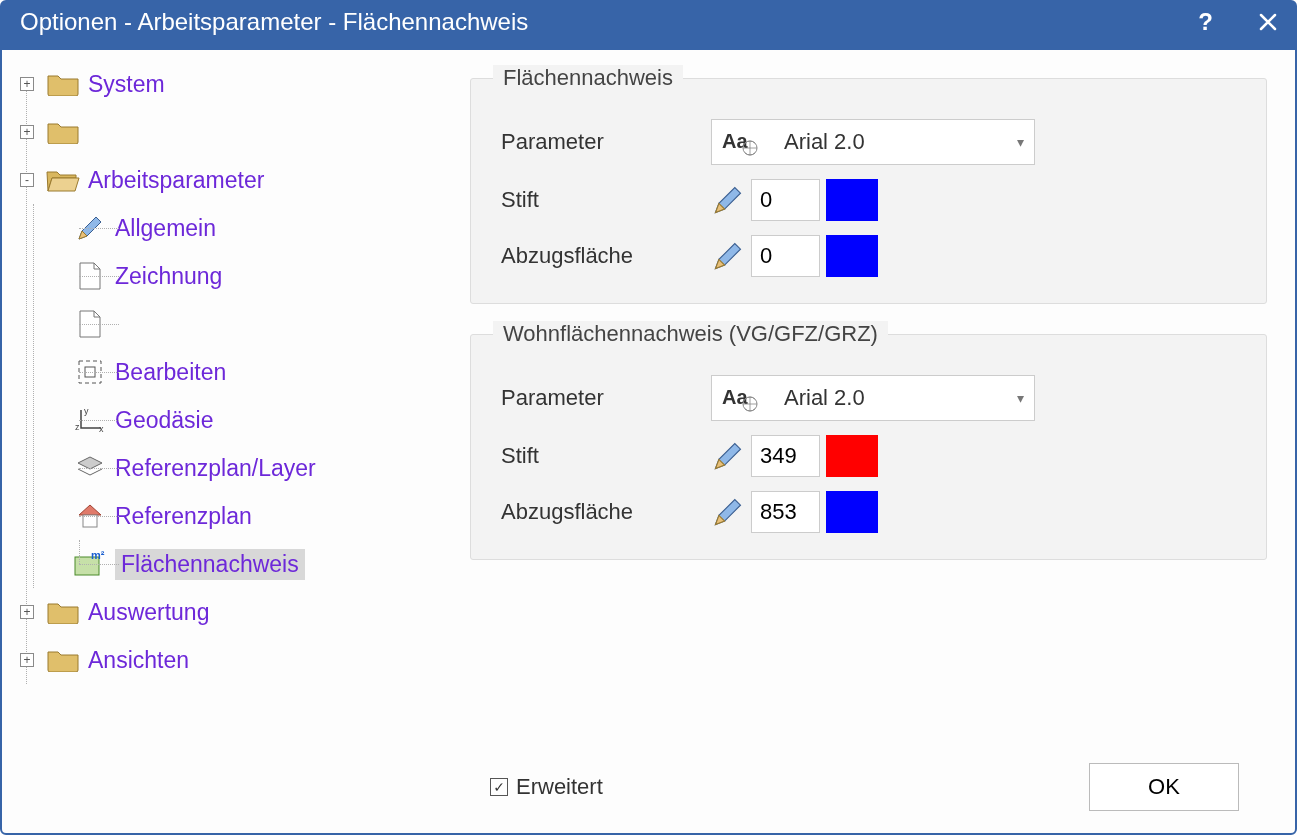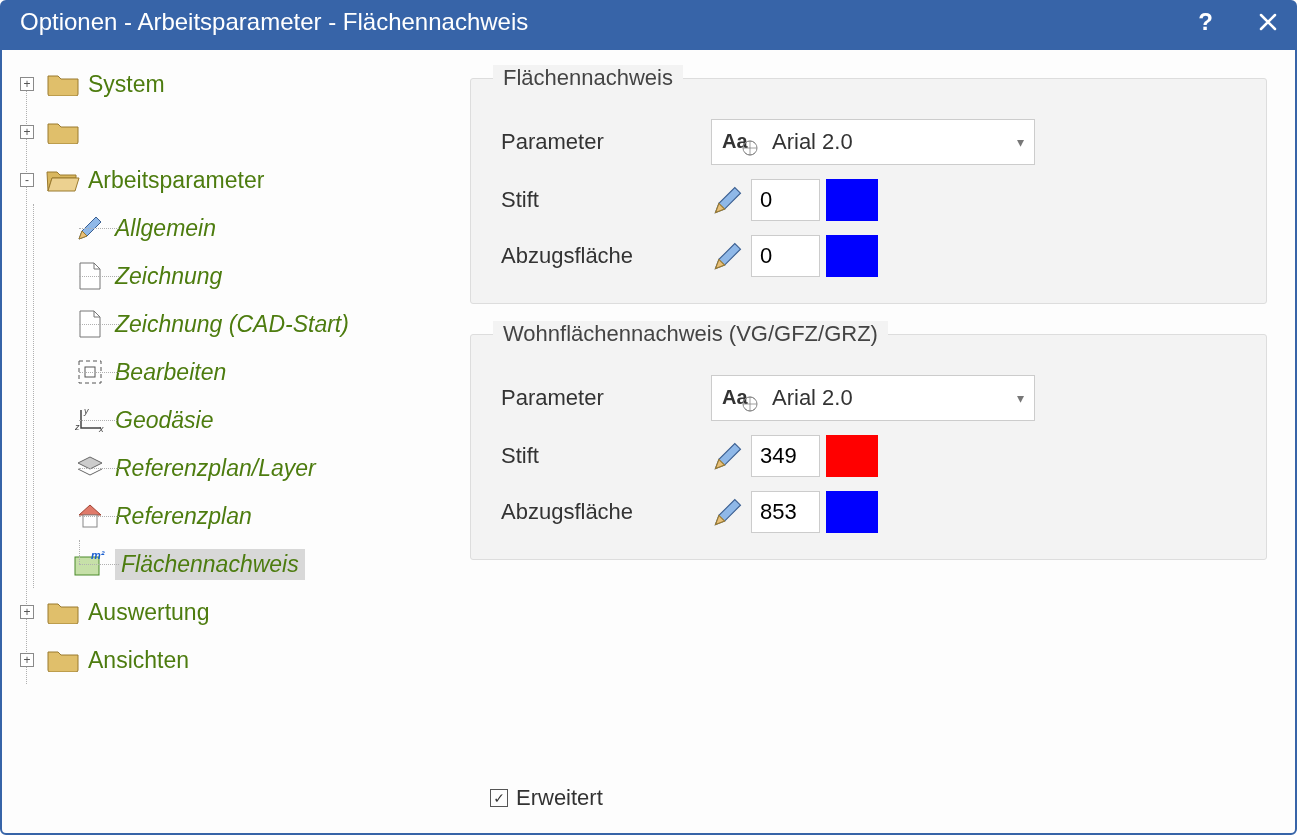--- a/index.html
+++ b/index.html
@@ -61,21 +61,21 @@
   }
   .tree .expander {
     width:14px; height:14px;
     border:1px solid #8a8a8a;
     display:flex; align-items:center; justify-content:center;
     font-size:12px; line-height:1;
     color:#555; background:#fff;
     margin-right:4px;
   }
   .tree .node-icon { width:34px; height:30px; display:flex; align-items:center; justify-content:center; }
-  .tree .label { font-size:23px; color:#4d7c0f; }
+  .tree .label { font-size:23px; color:#6d28d9; }
   .tree .selected .label {
     background:#d8d8d8;
     padding:2px 6px;
   }
   .tree .children { margin-left:26px; border-left:1px dotted transparent; }
   .tree .child-row { padding-left:32px; position:relative; }
   .tree .vline {
     position:absolute; left:6px; top:0; bottom:0;
     border-left:1px dotted #b0b0b0;
   }
@@ -122,21 +122,21 @@
     font-size:22px;
     color:#333;
   }
   .param-select {
     display:flex; align-items:center;
     background:#fff;
     border:1px solid #ccc;
     height:46px;
     width:324px;
     padding:0 10px;
-    gap:14px;
+    gap:26px;
     cursor:pointer;
   }
   .param-select .sel-text { flex:1; font-size:22px; }
   .param-select .chev { color:#777; font-size:14px; }
   .pen-cluster {
     display:flex; align-items:center; gap:6px;
   }
   .pen-input {
     width:69px; height:42px;
     border:1px solid #ccc;
@@ -232,21 +232,21 @@
               <span class="expander">-</span>
               <span class="node-icon">
                 <svg width="34" height="26" viewBox="0 0 34 26">
                     <path d="M1 5 h10 l3 3 h16 v3 h-24 l-4 13 z" fill="#d9b75f" stroke="#9a7a2f"></path>
                     <path d="M6 11 h27 l-4 13 h-27 z" fill="#ecd190" stroke="#9a7a2f"></path>
                   </svg>
               </span>
               <span class="label">Arbeitsparameter</span>
             </div>
 
-            <ul class="children" style="position:relative; margin-left:6px; padding-left:46px;font-style:italic;">
+            <ul class="children" style="position:relative; margin-left:6px; padding-left:46px;">
               <div class="vline"></div>
 
               <li class="child-row" style="padding-left:0; position:relative;">
                 <div class="hline"></div>
                 <div class="row">
                   <span class="node-icon">
                     <svg width="30" height="30" viewBox="0 0 30 30">
                         <path d="M4 26 l3 -8 14 -14 5 5 -14 14 z" fill="#8fb8e8" stroke="#3b5f91"></path>
                         <path d="M4 26 l3 -8 5 5 z" fill="#e8c07a" stroke="#9a7a2f"></path>
                       </svg>
@@ -270,21 +270,20 @@
 
               <li class="child-row" style="padding-left:0; position:relative;">
                 <div class="hline"></div>
                 <div class="row">
                   <span class="node-icon">
                     <svg width="26" height="30" viewBox="0 0 26 30">
                         <path d="M3 2 h14 l6 6 v20 h-20 z" fill="#fff" stroke="#777"></path>
                         <path d="M17 2 v6 h6" fill="none" stroke="#777"></path>
                       </svg>
                   </span>
-                  <span class="label">Zeichnung (CAD-Start)</span>
                 </div>
               </li>
 
               <li class="child-row" style="padding-left:0; position:relative;">
                 <div class="hline"></div>
                 <div class="row">
                   <span class="node-icon">
                     <svg width="28" height="28" viewBox="0 0 28 28">
                         <rect x="3" y="3" width="22" height="22" fill="none" stroke="#555" stroke-dasharray="4 3"></rect>
                         <rect x="9" y="9" width="10" height="10" fill="#fff" stroke="#555"></rect>
@@ -476,17 +475,18 @@
           </div>
         </div>
       </div>
 
       <div class="footer">
         <label class="checkbox">
           <span class="box">✓</span>
           <span>Erweitert</span>
         </label>
         <div class="spacer"></div>
+        <button class="btn">OK</button>
       </div>
 
     </div>
   </div>
 </div>
 
 </body></html>

